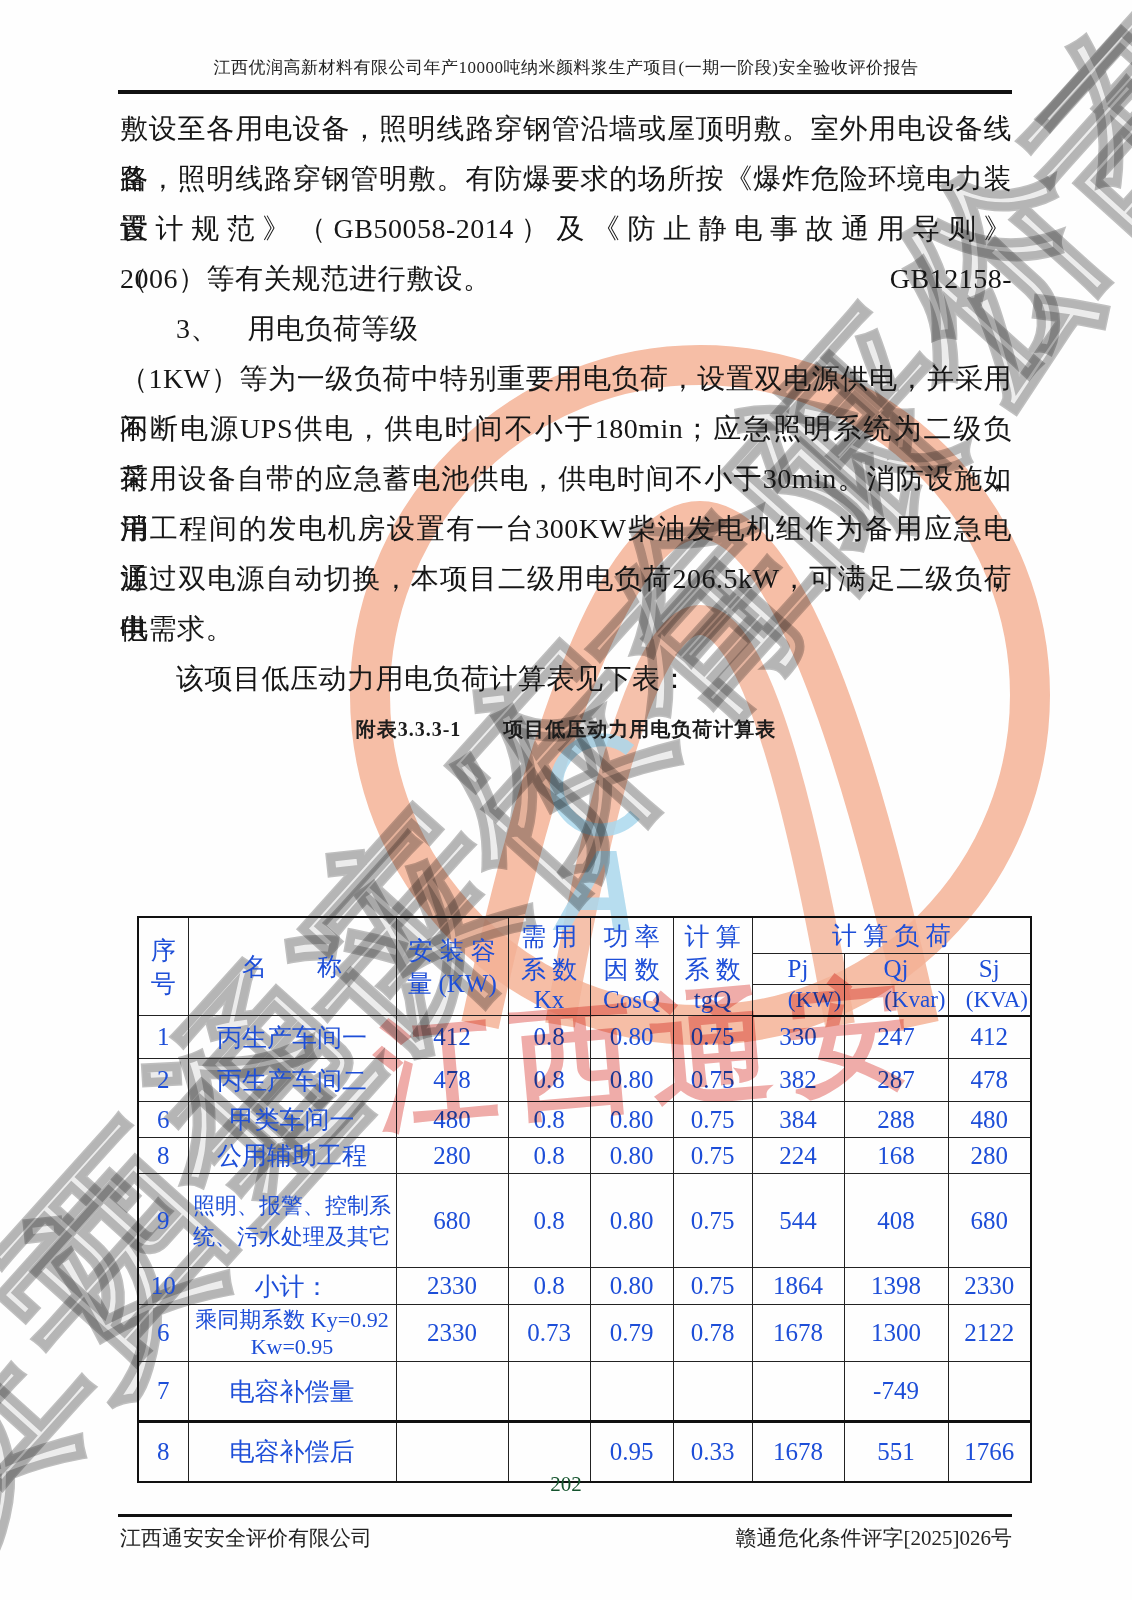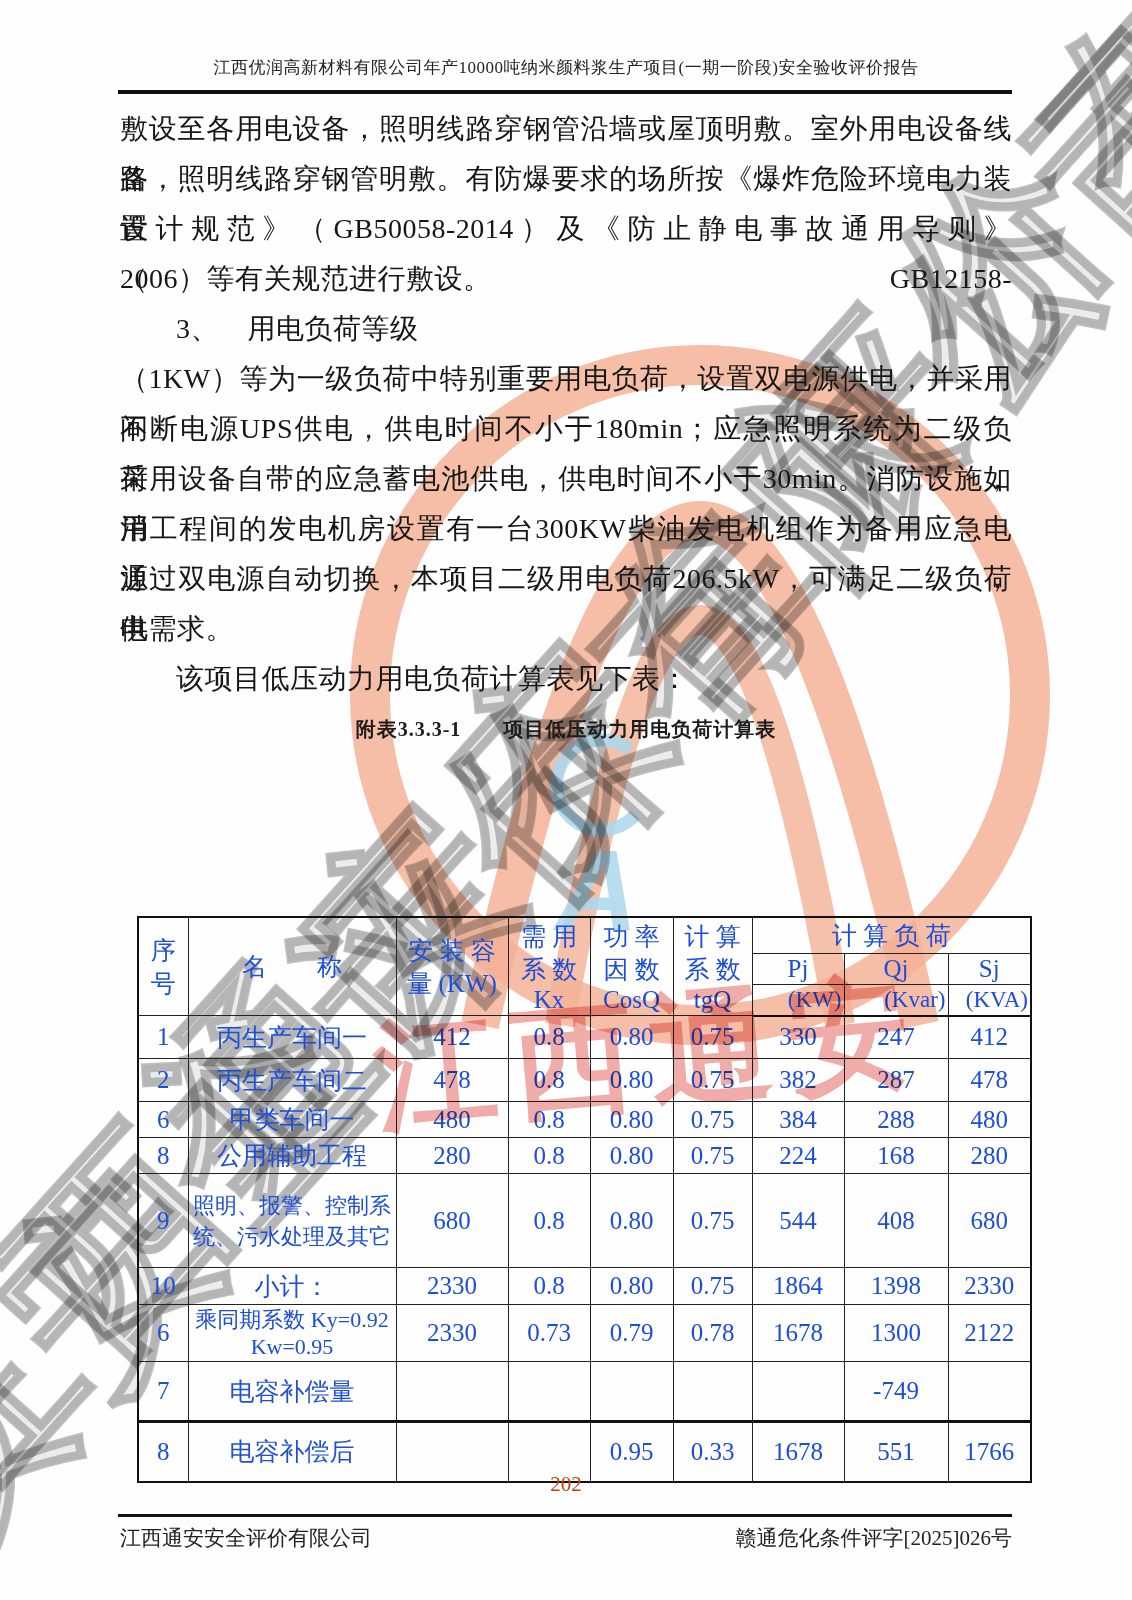--- a/index.html
+++ b/index.html
@@ -42,21 +42,21 @@
   .rh-e{height:94px;}
   .rh-f{height:37px;}
   .rh-g{height:54px;}
   .rh-h{height:60px;}
   .rh-i{height:60px;}
   .rh-i td{border-top:3px solid #111;}
   .small-name{font-size:22px !important;line-height:27px;}
   .hdr-bottom td{border-bottom:2px solid #111;}
   
   .page-number{position:absolute;left:0;top:1472px;width:100%;text-align:center;
-      font-size:21px;color:#c2410c;}
+      font-size:21px;color:#14532d;}
   .footer-rule{position:absolute;left:118px;top:1514px;width:894px;height:3px;background:#111;}
   .footer-row{position:absolute;left:120px;top:1524px;width:892px;display:flex;
       justify-content:space-between;font-size:21px;color:#222;}
   
   .wm{position:absolute;pointer-events:none;mix-blend-mode:multiply;}
   .wm-gray{
     font-family:"Liberation Sans","DejaVu Sans",sans-serif;
     font-weight:bold;font-size:200px;letter-spacing:20px;white-space:nowrap;
     color:rgba(130,130,130,0.14);
     -webkit-text-stroke:3px rgba(104,104,104,0.42);

